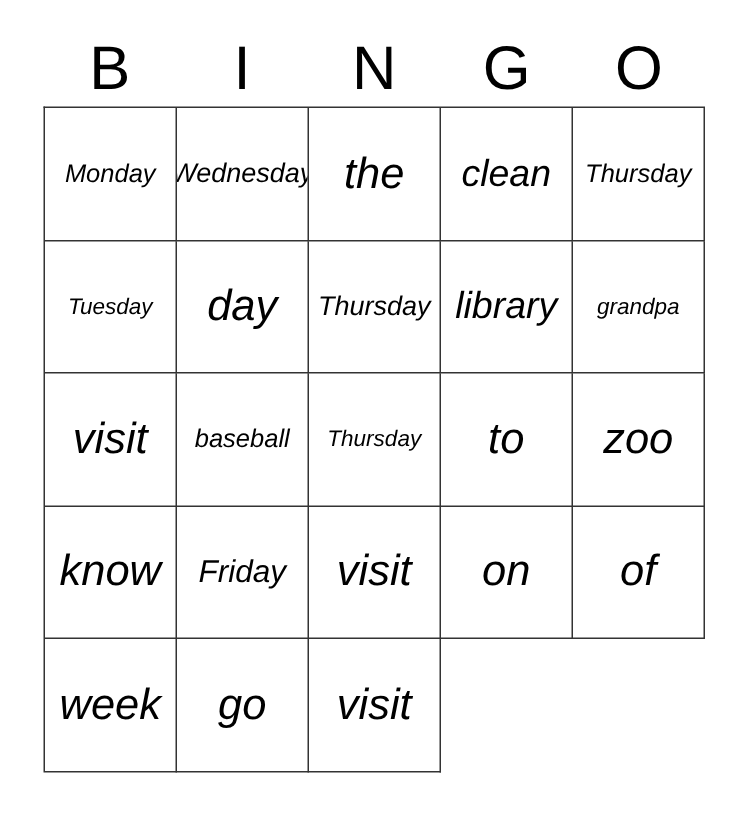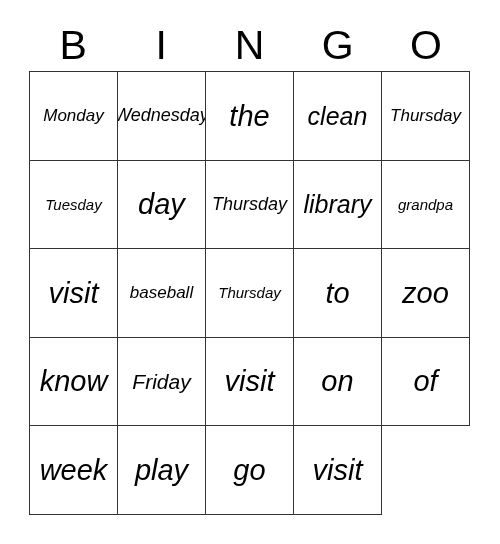--- a/index.html
+++ b/index.html
@@ -158,23 +158,20 @@
         <span class="cell-text fs-xxl">on</span>
       </div>
 
     <div class="cell">
         <span class="cell-text fs-xxl">of</span>
       </div>
     <div class="cell">
         <span class="cell-text fs-xxl">week</span>
       </div>
     <div class="cell">
-        <span class="cell-text fs-xxl">play</span>
-      </div>
-    <div class="cell">
         <span class="cell-text fs-xxl">go</span>
       </div>
     <div class="cell">
         <span class="cell-text fs-xxl">visit</span>
       </div>
 
   </div>
 </div>
 
 </body></html>

